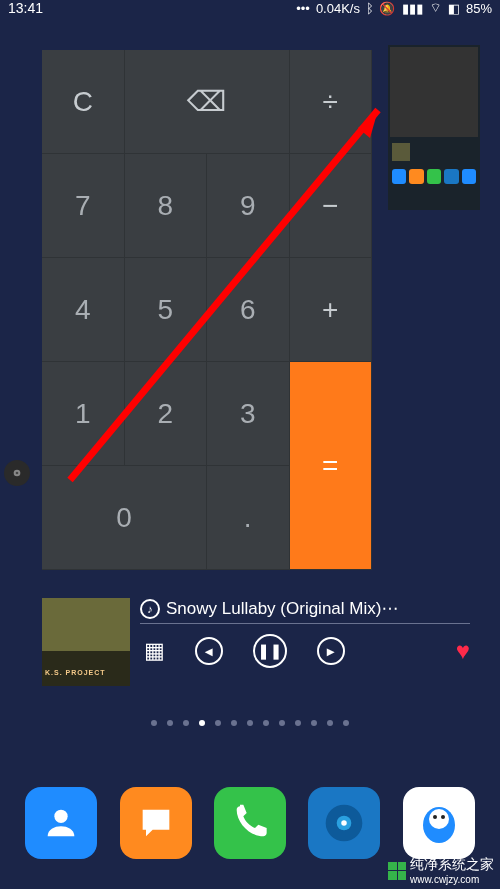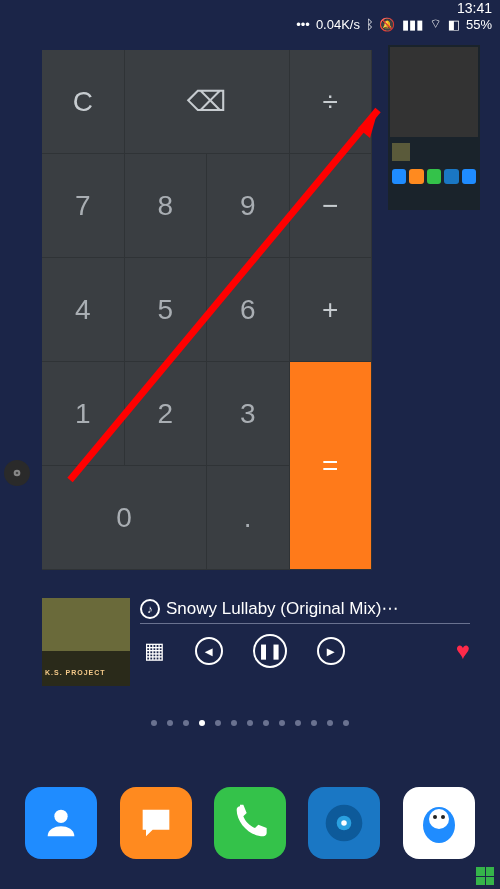--- a/index.html
+++ b/index.html
@@ -1,17 +1,17 @@
 <!DOCTYPE html>
 <html><head>
 <meta charset="utf-8">
 <style>
 * { margin:0; padding:0; box-sizing:border-box; font-family:-apple-system,sans-serif; }
 body { width:500px; height:889px; background:#1b2548; overflow:hidden; position:relative; }
-.statusbar { height:26px; display:flex; justify-content:space-between; align-items:flex-end; padding:0 8px; color:#fff; font-size:14px;flex-direction:column; }
+.statusbar { height:26px; display:flex; justify-content:space-between; align-items:flex-start; padding:0 8px; color:#fff; font-size:14px; }
 .statusbar .right { display:flex; align-items:center; gap:6px; font-size:13px; }
 .calc { position:absolute; top:50px; left:42px; width:330px; height:520px; background:#3a3e42; display:grid; grid-template-columns:repeat(4,1fr); grid-template-rows:repeat(5,1fr); }
 .calc .cell { display:flex; align-items:center; justify-content:center; font-size:28px; color:#a9aeb3; font-weight:300; border-right:1px solid #2f3336; border-bottom:1px solid #2f3336; }
 .calc .cell.op { color:#c7ccd0; }
 .calc .cell.eq { background:#ff7a1a; color:#fff; grid-row:span 2; }
 .minimap { position:absolute; top:45px; right:20px; width:92px; height:165px; background:#1a232b; padding:2px; }
 .minimap .calc-mini {height:90px; background:#333;}
 .minimap .music-mini {height:22px; margin-top:4px; display:flex; gap:3px; padding:2px;}
 .minimap .music-mini .art{width:18px;height:18px;background:#5a5a3a;}
 .minimap .dock-mini {height:30px; margin-top:4px; display:flex; gap:3px; padding:2px;justify-content:center;}
@@ -41,21 +41,21 @@
 <div class="statusbar">
   <span>13:41</span>
   <div class="right">
     <span>•••</span>
     <span>0.04K/s</span>
     <span>ᛒ</span>
     <span>🔕</span>
     <span>▮▮▮</span>
     <span>⌔</span>
     <span>◧</span>
-    <span>55%</span>
+    <span>85%</span>
   </div>
 </div>
 
 <div class="calc">
   <div class="cell op">C</div>
   <div class="cell op" style="grid-column:span 2">⌫</div>
   <div class="cell op">÷</div>
   <div class="cell">7</div>
   <div class="cell">8</div>
   <div class="cell">9</div>
@@ -167,13 +167,17 @@
   </div>
 </div>
 
 <div class="watermark">
   <span class="logo">
       <span></span>
       <span></span>
       <span></span>
       <span></span>
     </span>
+  <span>
+    <div>纯净系统之家</div>
+    <div style="font-size:10px">www.cwjzy.com</div>
+  </span>
 </div>
 
 </body></html>

